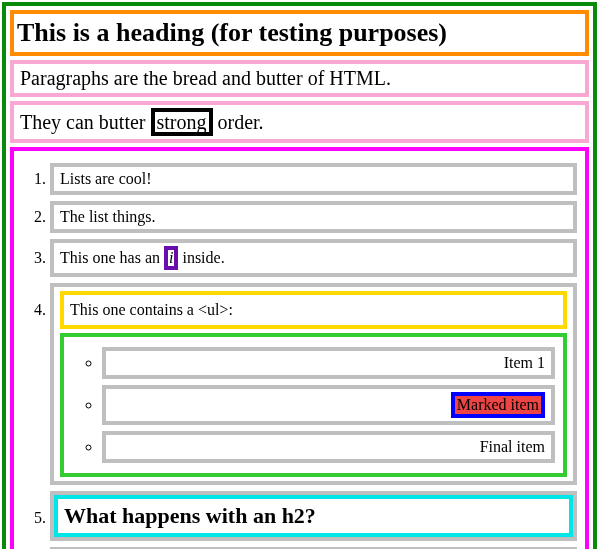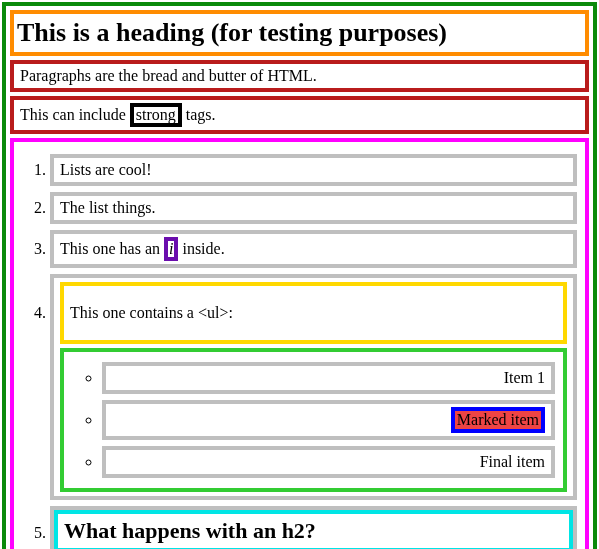--- a/index.html
+++ b/index.html
@@ -17,23 +17,23 @@
     margin: 2px;
   }
   .h1-box {
     border: 4px solid #ff8c00;
     padding: 4px 3px;
     font-size: 26px;
     font-weight: bold;
     margin-bottom: 4px;
   }
   .p-box {
-    border: 4px solid #b91c1c;
+    border: 4px solid #f9a8d4;
     padding: 3px 6px;
-    font-size: 16px;
+    font-size: 20px;
     margin-bottom: 4px;
   }
   .strong-box {
     border: 4px solid #000;
     padding: 0 2px;
     font-weight: normal;
     display: inline-block;
     line-height: 1;
   }
   .i-box {
@@ -59,21 +59,21 @@
     font-size: 16px;
   }
   .li-box-container {
     border: 4px solid #bfbfbf;
     padding: 4px 6px;
     margin: 6px 0;
     font-size: 16px;
   }
   .li-text-yellow {
     border: 4px solid #ffd800;
-    padding: 18px 6px;
+    padding: 6px 6px;
     margin-bottom: 4px;
   }
   .ul-box {
     border: 4px solid #33cc33;
     padding: 4px 8px;
     margin-top: 4px;
     text-align: right;
   }
   .ul-box ul {
     list-style-type: circle;
@@ -101,21 +101,21 @@
 </head>
 <body>
 
 <div class="container">
 
   <div class="h1-box">This is a heading (for testing purposes)</div>
 
   <div class="p-box">Paragraphs are the bread and butter of HTML.</div>
 
   <div class="p-box">
-    <span>This can include </span><span class="strong-box">strong</span><span> tags.</span>
+    <span>They can butter </span><span class="strong-box">strong</span><span> order.</span>
   </div>
 
   <div class="ol-box">
     <ol>
       <li>
         <div class="li-box">Lists are cool!</div>
       </li>
       <li>
         <div class="li-box">The list things.</div>
       </li>

